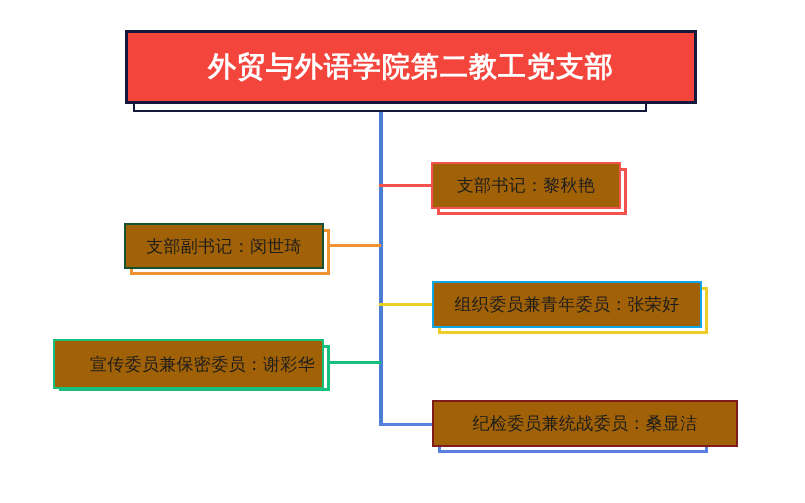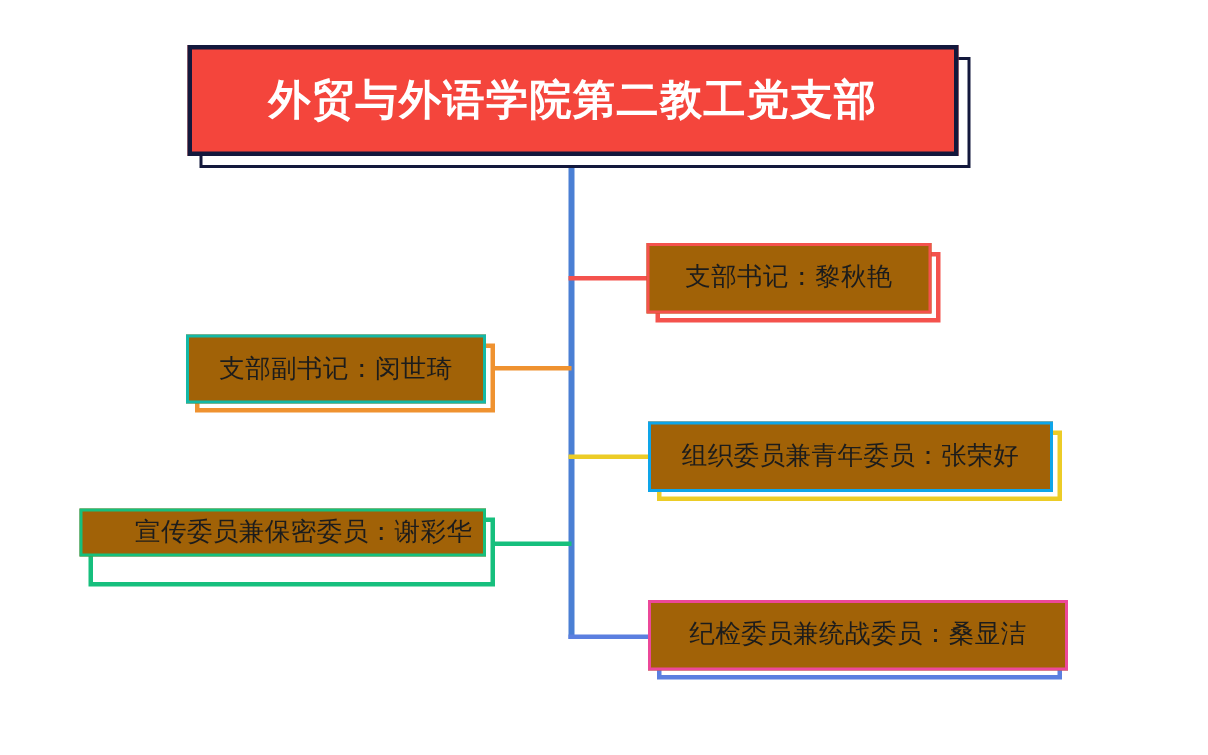--- a/index.html
+++ b/index.html
@@ -80,49 +80,49 @@
     letter-spacing: 1px;
     line-height: 1;
   }
 </style>
 </head>
 <body>
 
 <div id="canvas">
 
   <div class="root-shadow" style="left:133px; top:38px; width:514px; height:74px;"></div>
-  <div class="root" style="left:125px; top:30px; width:514px; height:74px;">
+  <div class="root" style="left:125px; top:30px; width:572px; height:74px;">
     <span class="root-label">外贸与外语学院第二教工党支部</span>
   </div>
 
   <div class="line trunk" style="left:379px; top:104px; height:322px;"></div>
 
   <div class="line branch" style="left:379px; top:184px; width:54px; background:#f4524d;"></div>
   <div class="node-shadow" style="left:437px; top:168px; width:190px; height:47px; border:3px solid #f4524d;"></div>
   <div class="node" style="left:431px; top:162px; width:190px; height:47px; border:2px solid #f4524d;">
     <span class="node-label">支部书记：黎秋艳</span>
   </div>
 
   <div class="line branch" style="left:324px; top:244px; width:57px; background:#ef9230;"></div>
   <div class="node-shadow" style="left:130px; top:229px; width:200px; height:46px; border:3px solid #ef9230;"></div>
-  <div class="node" style="left:124px; top:223px; width:200px; height:46px; border:2px solid #14b8a6;">
+  <div class="node" style="left:124px; top:223px; width:200px; height:46px; border:2px solid #14532d;">
     <span class="node-label">支部副书记：闵世琦</span>
   </div>
 
   <div class="line branch" style="left:379px; top:303px; width:55px; background:#eccc27;"></div>
   <div class="node-shadow" style="left:438px; top:287px; width:270px; height:47px; border:3px solid #eccc27;"></div>
   <div class="node" style="left:432px; top:281px; width:270px; height:47px; border:2px solid #0ea5e9;">
     <span class="node-label">组织委员兼青年委员：张荣好</span>
   </div>
 
   <div class="line branch" style="left:324px; top:361px; width:57px; background:#16bf7d;"></div>
   <div class="node-shadow" style="left:59px; top:345px; width:271px; height:46px; border:3px solid #16bf7d;"></div>
-  <div class="node" style="left:53px; top:339px; width:271px; height:32px; border:2px solid #16bf7d;padding-left:28px;">
+  <div class="node" style="left:53px; top:339px; width:271px; height:50px; border:2px solid #16bf7d;padding-left:28px;">
     <span class="node-label">宣传委员兼保密委员：谢彩华</span>
   </div>
 
   <div class="line branch" style="left:379px; top:423px; width:55px; background:#5b7fe0;"></div>
   <div class="node-shadow" style="left:438px; top:406px; width:270px; height:47px; border:3px solid #5b7fe0;"></div>
-  <div class="node" style="left:432px; top:400px; width:280px; height:47px; border:2px solid #ec4899;justify-content:center;">
+  <div class="node" style="left:432px; top:400px; width:306px; height:47px; border:2px solid #7f1d1d;justify-content:center;">
     <span class="node-label">纪检委员兼统战委员：桑显洁</span>
   </div>
 
 </div>
 
 </body></html>

